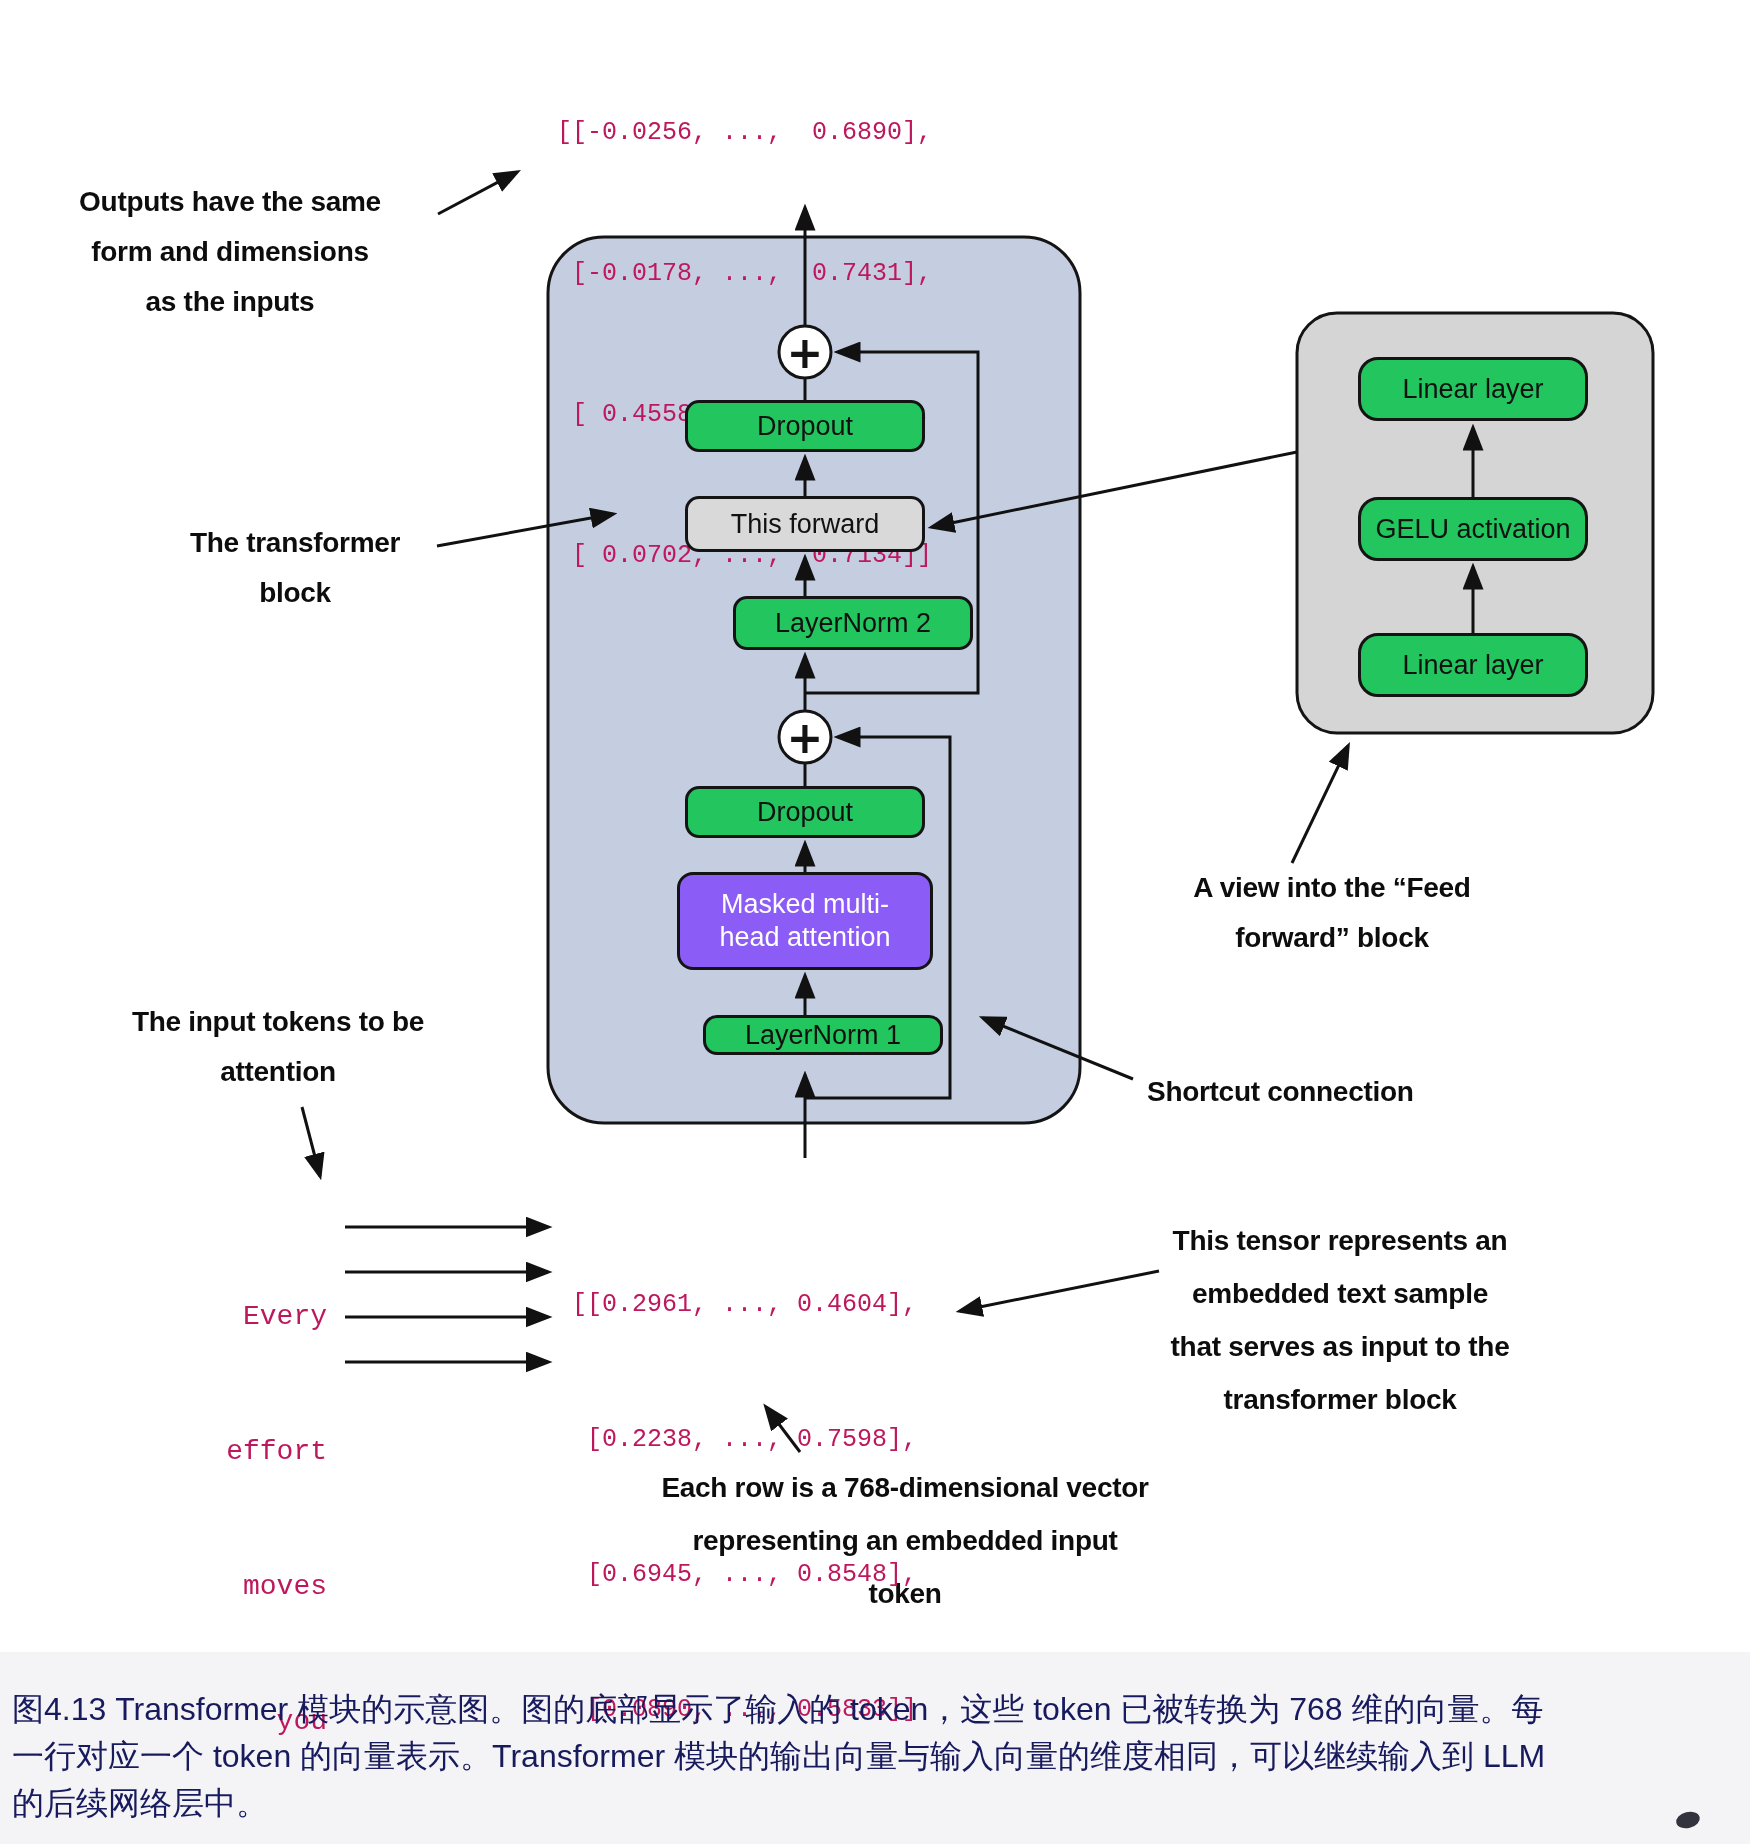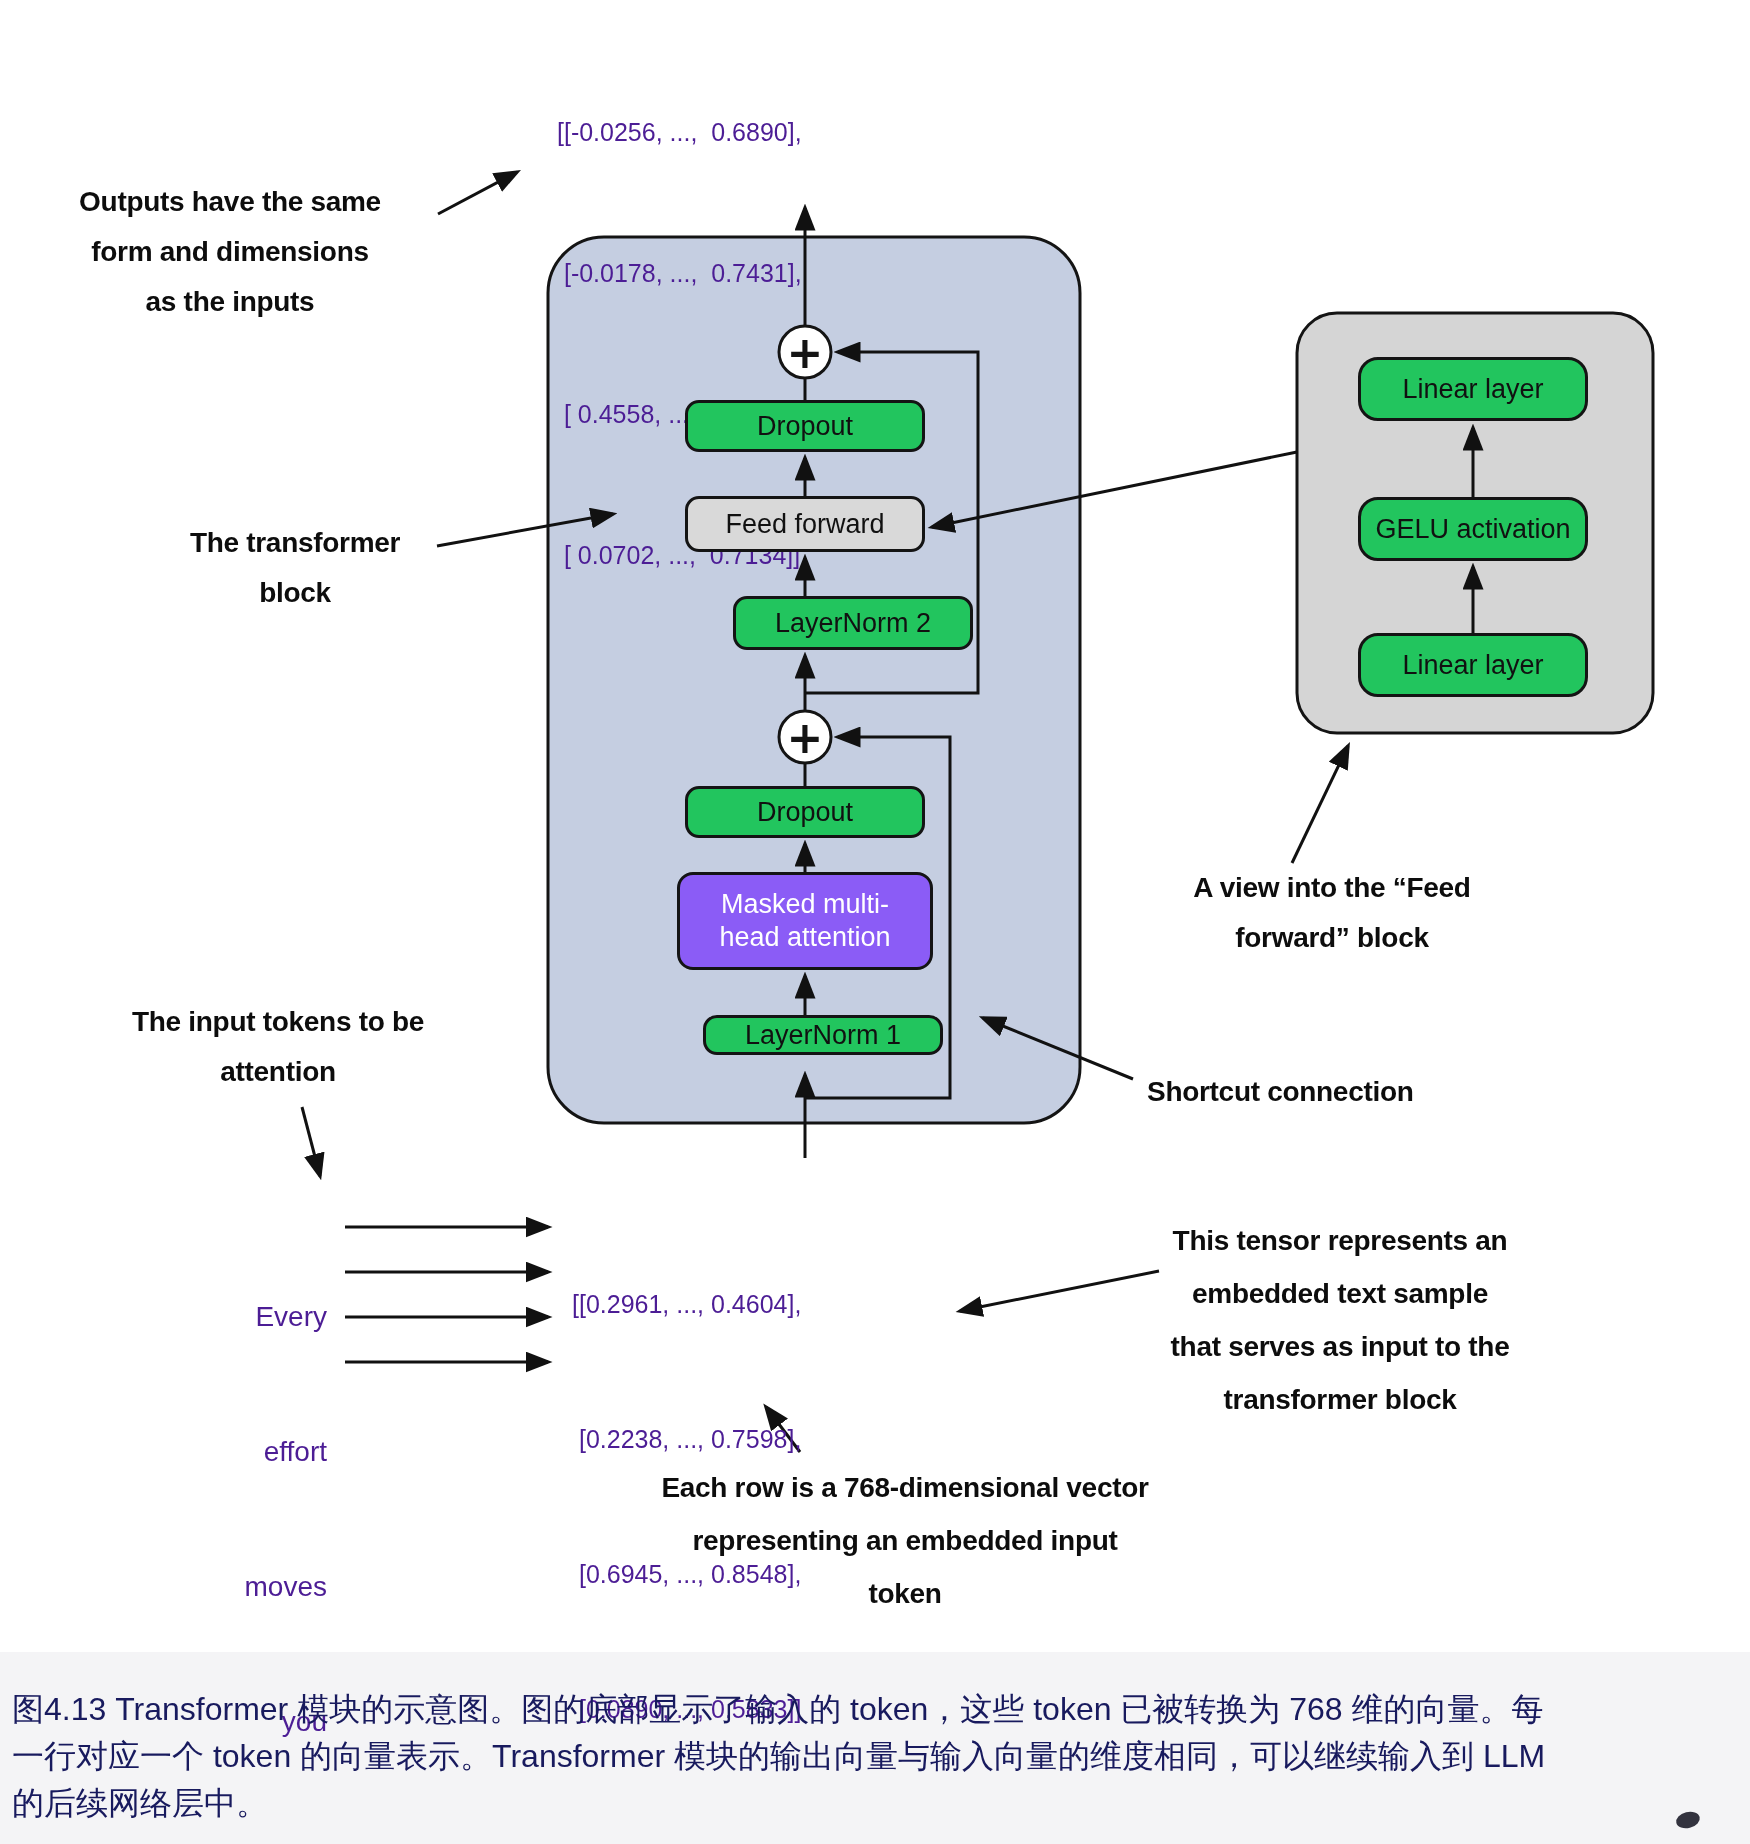--- a/index.html
+++ b/index.html
@@ -1,19 +1,19 @@
 <!DOCTYPE html>
 <html><head>
 <meta charset="utf-8">
 <style>
   html,body{margin:0;padding:0;background:#ffffff;}
   #canvas{position:relative;width:1750px;height:1844px;background:#ffffff;overflow:hidden;
           font-family:"Liberation Sans",sans-serif;}
   #lines{position:absolute;left:0;top:0;}
-  .mono{position:absolute;font-family:Liberation Sans, sans-serif;color:#4c1d95;
+  .mono{position:absolute;font-family:Liberation Mono, monospace;color:#be185d;
         white-space:pre;font-size:25px;}
   .mono div{white-space:pre;}
   .tokens{font-size:28px;text-align:right;}
   .ann{position:absolute;font-weight:bold;color:#0d0d0d;text-align:center;
        font-size:28px;line-height:50px;letter-spacing:-0.3px;}
   .box{position:absolute;box-sizing:border-box;display:flex;align-items:center;justify-content:center;
        background:#22c55e;border:3px solid #141414;border-radius:14px;
        font-size:27px;color:#111;text-align:center;line-height:1.22;}
   .box.grey{background:#d9d9d9;}
   .box.dark{background:#8b5cf6;color:#ffffff;border-radius:16px;}
@@ -116,21 +116,21 @@
     <div>transformer block</div>
   </div>
 
   <div class="ann" style="left:640px;top:1461px;width:530px;line-height:53px;">
     <div>Each row is a 768-dimensional vector</div>
     <div>representing an embedded input</div>
     <div>token</div>
   </div>
 
   <div class="box" style="left:685px;top:400px;width:240px;height:52px;">Dropout</div>
-  <div class="box grey" style="left:685px;top:496px;width:240px;height:56px;">Feed forward</div>
+  <div class="box grey" style="left:685px;top:496px;width:240px;height:56px;">This forward</div>
   <div class="box" style="left:685px;top:596px;width:240px;height:54px;margin-left:48px;">LayerNorm 2</div>
   <div class="box" style="left:685px;top:786px;width:240px;height:52px;">Dropout</div>
   <div class="box dark" style="left:677px;top:872px;width:256px;height:98px;padding:0 14px;">Masked multi-head attention</div>
   <div class="box" style="left:685px;top:1015px;width:240px;height:40px;margin-left:18px;">LayerNorm 1</div>
 
   <div class="box detail" style="left:1358px;top:357px;width:230px;height:64px;">Linear layer</div>
   <div class="box detail" style="left:1358px;top:497px;width:230px;height:64px;">GELU activation</div>
   <div class="box detail" style="left:1358px;top:633px;width:230px;height:64px;">Linear layer</div>
 
   <div class="mono tokens" style="left:150px;top:1204px;width:177px;line-height:45px;">

